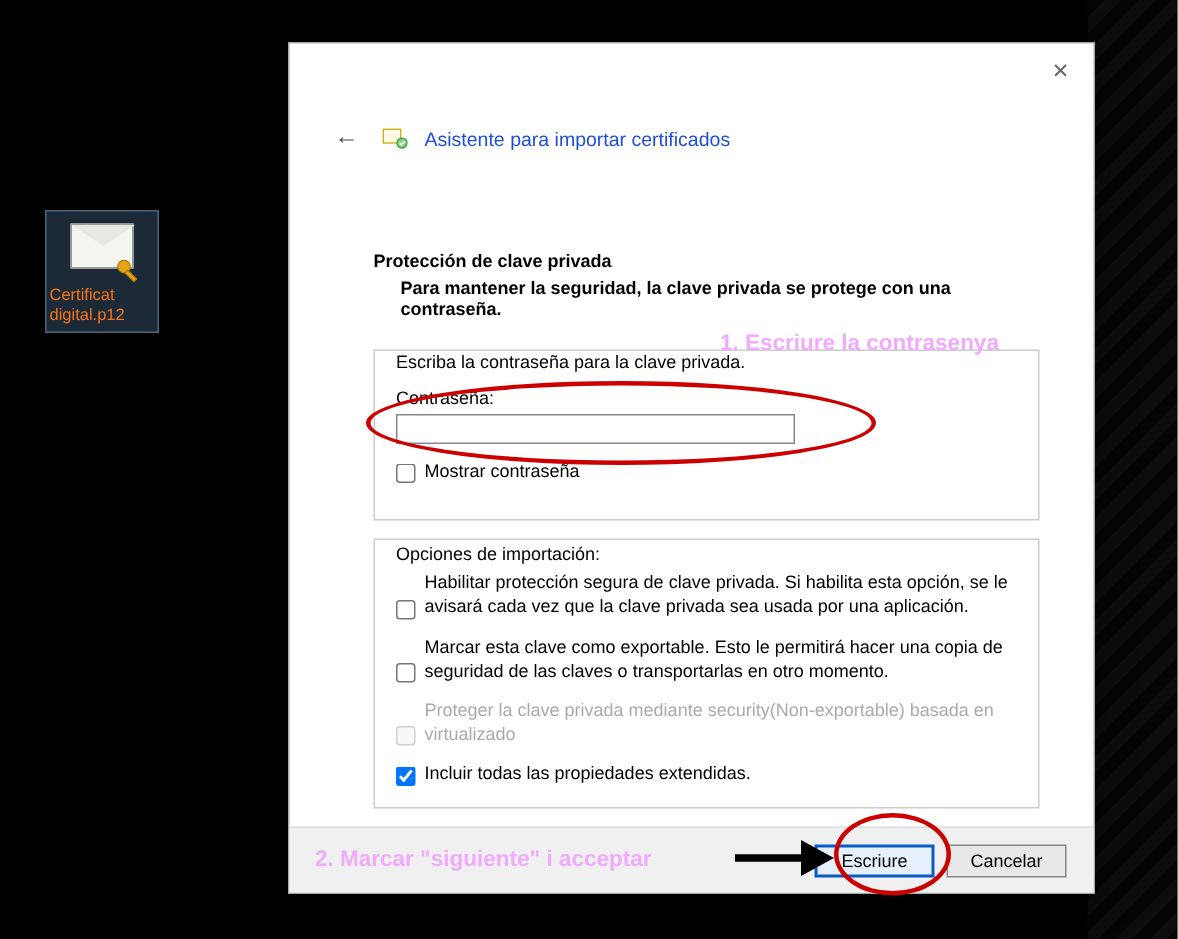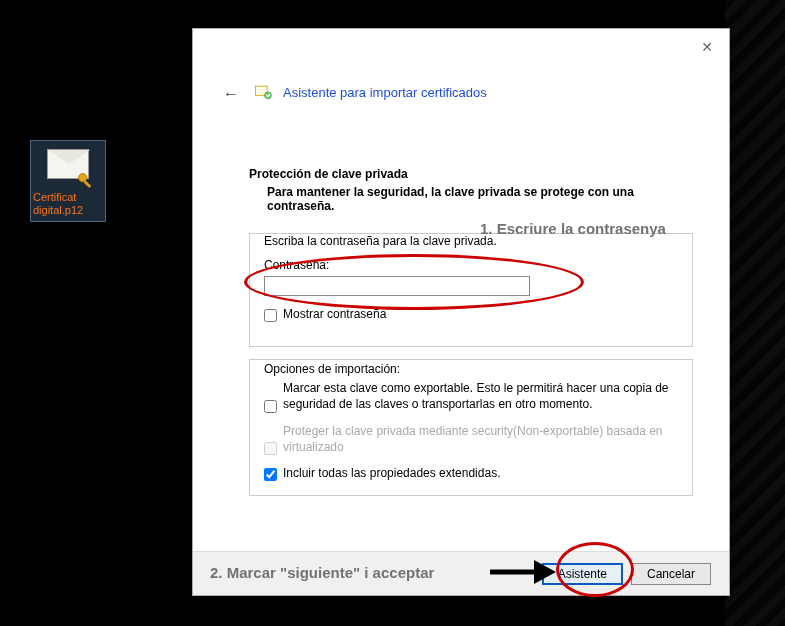--- a/index.html
+++ b/index.html
@@ -190,21 +190,21 @@
       background: #e6f0fb;
     }
     
     .annotation {
       position: absolute;
       pointer-events: none;
     }
     .anno-text {
       font-weight: bold;
       font-size: 15px;
-      color: #737373;
+      color: #f0abfc;
       position: absolute;
     }
     .red-ellipse {
       position: absolute;
       border: 3px solid #c00;
       border-radius: 50%;
     }
     .arrow-svg {
       position: absolute;
     }
@@ -252,40 +252,44 @@
       <input type="password" class="password-input" value="" style="">
       <div class="checkbox-row">
         <input type="checkbox" style="">
         <span>Mostrar contraseña</span>
       </div>
     </div>
 
     <div class="fieldset">
       <div class="group-label">Opciones de importación:</div>
 
+      <div class="checkbox-row">
+        <input type="checkbox" style="">
+        <span>Habilitar protección segura de clave privada. Si habilita esta opción, se le avisará cada vez que la clave privada sea usada por una aplicación.</span>
+      </div>
 
       <div class="checkbox-row">
         <input type="checkbox" style="">
         <span>Marcar esta clave como exportable. Esto le permitirá hacer una copia de seguridad de las claves o transportarlas en otro momento.</span>
       </div>
 
       <div class="checkbox-row disabled">
         <input type="checkbox" disabled="" style="">
         <span>Proteger la clave privada mediante security(Non-exportable) basada en virtualizado</span>
       </div>
 
       <div class="checkbox-row" style="margin-bottom:0">
         <input type="checkbox" checked="" style="">
         <span>Incluir todas las propiedades extendidas.</span>
       </div>
     </div>
   </div>
 
   <div class="wizard-footer">
-    <button class="btn primary">Asistente</button>
+    <button class="btn primary">Escriure</button>
     <button class="btn">Cancelar</button>
   </div>
 </div>
 
 <div class="red-ellipse annotation" style="top:254px; left:244px; width:340px; height:56px;"></div>
 
 <div class="red-ellipse annotation" style="top:542px; left:556px; width:78px; height:55px;"></div>
 
 <div class="anno-text annotation" style="top:220px; left:480px;">1. Escriure la contrasenya</div>
 

